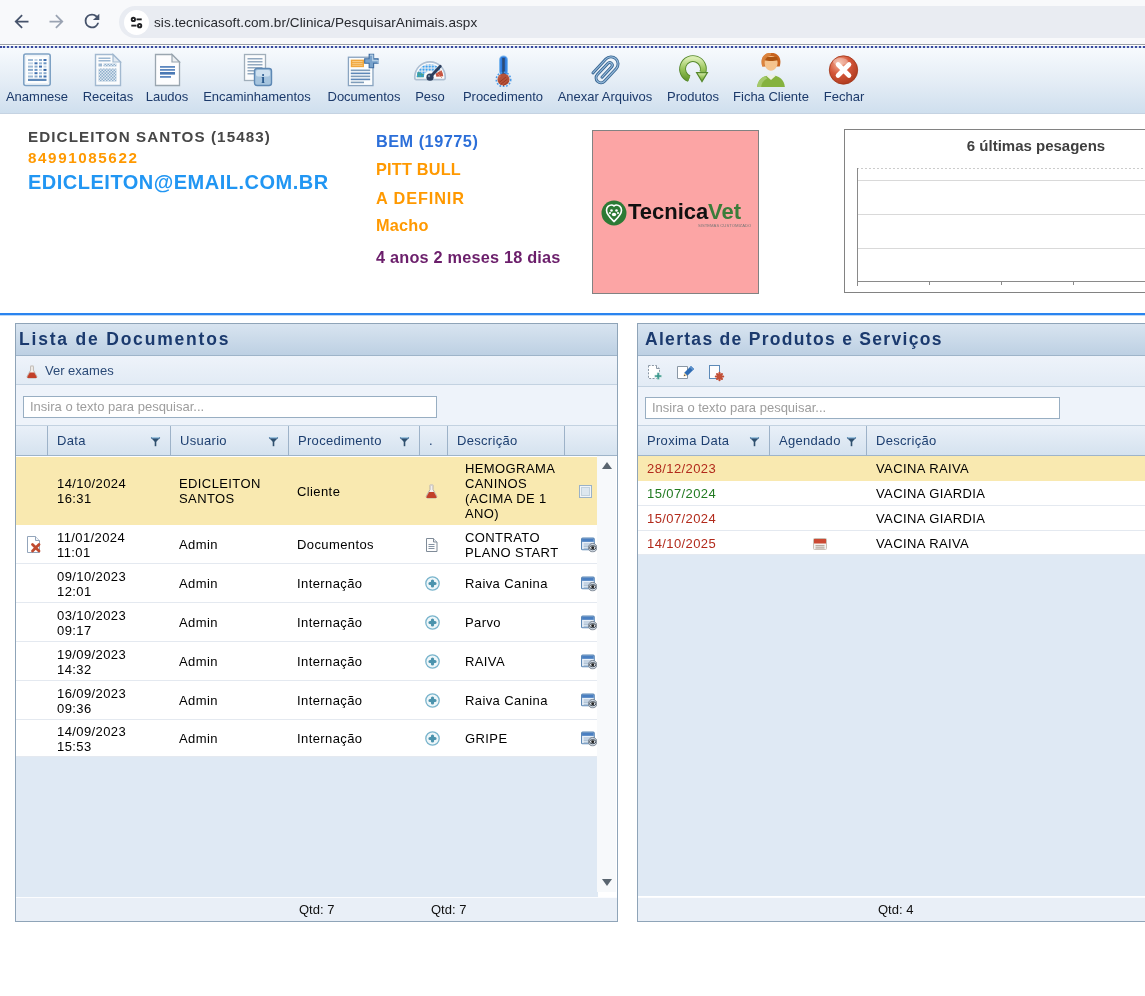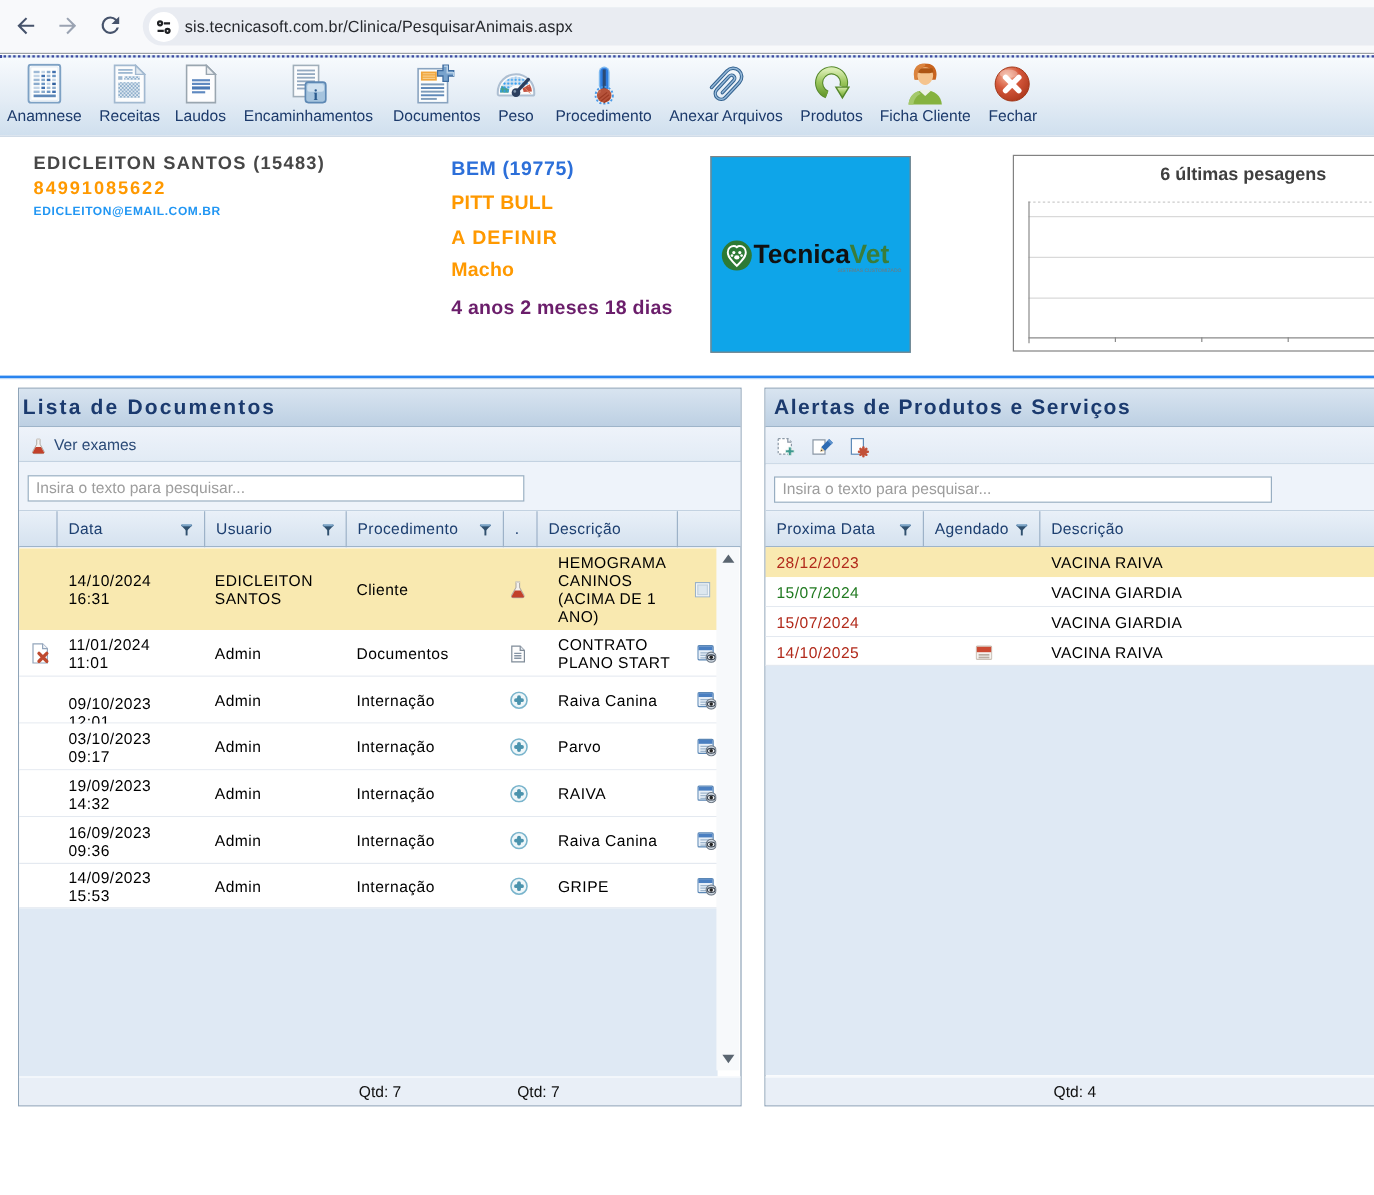--- a/index.html
+++ b/index.html
@@ -18,26 +18,26 @@
   border-top:2px dotted #3c4aa0;
   background:linear-gradient(#f7fafd 0%, #e3ecf5 55%, #cfdfee 100%);
   border-bottom:1px solid #c5d3e2; }
 .titem { position:absolute; top:5px; text-align:center; }
 .titem .lbl { display:block; margin-top:2px; font-size:13px; color:#1c3a6b; white-space:nowrap; }
 .titem svg { display:block; margin:0 auto; }
 
 
 .pname { position:absolute; left:28px; top:128px; font-size:15.2px; font-weight:bold; color:#474747; letter-spacing:1.1px;}
 .pphone { position:absolute; left:28px; top:149px; font-size:15.2px; font-weight:bold; color:#ff9900; letter-spacing:1.6px;}
-.pemail { position:absolute; left:28px; top:171px; font-size:10px; font-weight:bold; color:#2196f3; letter-spacing:0.5px;}
+.pemail { position:absolute; left:28px; top:171px; font-size:20px; font-weight:bold; color:#2196f3; letter-spacing:0.5px;}
 .aline { position:absolute; left:376px; font-size:16.3px; font-weight:bold; letter-spacing:0.2px; }
 .blue2 { color:#2c6fd9; } .orange { color:#ff9900; } .purple { color:#6b1e6b; }
 
 
-#logobox { position:absolute; left:592px; top:130px; width:167px; height:164px; background:#0ea5e9; border:1px solid #828282; }
+#logobox { position:absolute; left:592px; top:130px; width:167px; height:164px; background:#fca5a5; border:1px solid #828282; }
 
 #chartbox { position:absolute; left:844px; top:129px; width:310px; height:164px; background:#fff; border:1px solid #828282; }
 #charttitle { position:absolute; left:0; top:7px; width:382px; text-align:center; font-size:15px; font-weight:bold; color:#3f3f3f; }
 
 
 #bluediv { position:absolute; left:0; top:313px; width:1145px; height:2px; background:#2a84ef; box-shadow:0 1px 0 #bcd8f7; }
 
 
 .panel { position:absolute; top:323px; height:599px; border:1px solid #8fa4b8; background:#fff; }
 #lpanel { left:15px; width:603px; }
@@ -421,21 +421,21 @@
           </div>
         <div class="cell" style="left:449px;top:0;height:39px;">CONTRATO<br>PLANO START</div>
         <div class="cell" style="left:565px;top:0;height:39px;">
             <svg width="17" height="17" viewBox="0 0 16 15">
               <use href="#sym-caleye"></use>
             </svg>
           </div>
       </div>
 
       <div class="row rowline" style="top:108px;height:39px;width:582px;background:#fff;">
-        <div class="cell" style="left:41px;top:10px;height:39px;">09/10/2023<br>12:01</div>
+        <div class="cell" style="left:41px;top:0;height:39px;">09/10/2023<br>12:01</div>
         <div class="cell" style="left:163px;top:0;height:39px;">Admin</div>
         <div class="cell" style="left:281px;top:0;height:39px;">Internação</div>
         <div class="cell" style="left:409px;top:0;height:39px;">
             <svg width="15" height="15" viewBox="0 0 15 15">
               <use href="#sym-intern"></use>
             </svg>
           </div>
         <div class="cell" style="left:449px;top:0;height:39px;">Raiva Canina</div>
         <div class="cell" style="left:565px;top:0;height:39px;">
             <svg width="17" height="17" viewBox="0 0 16 15">

